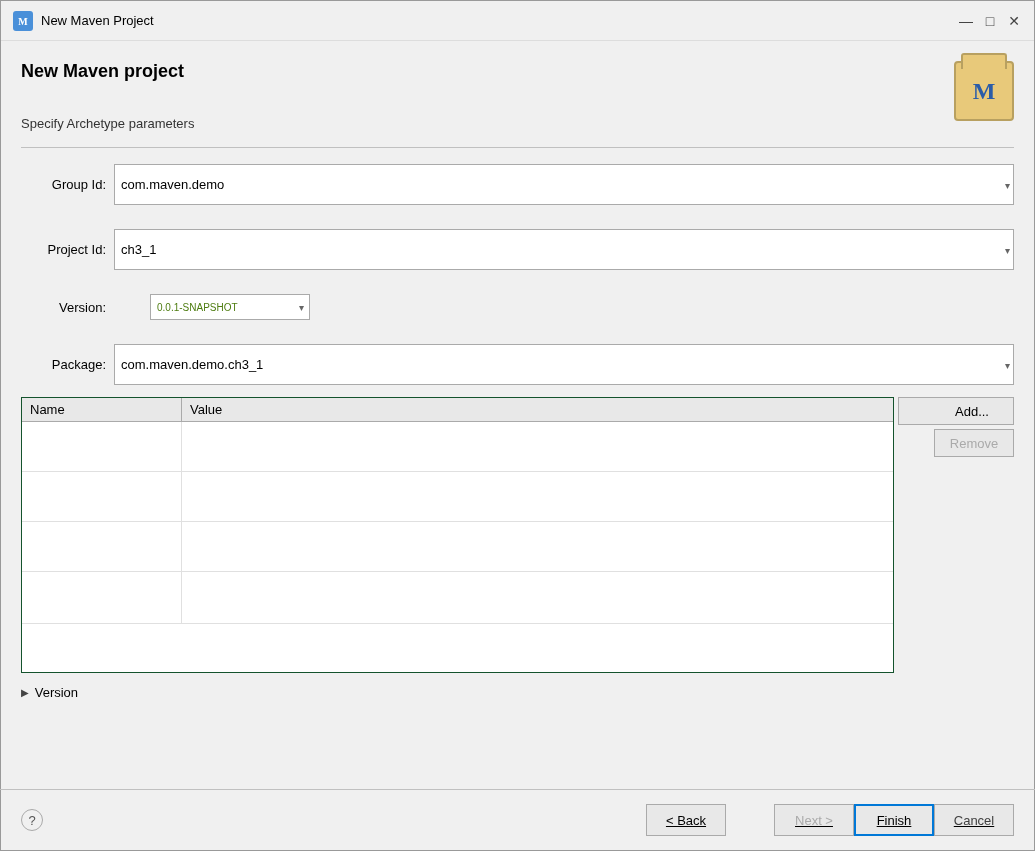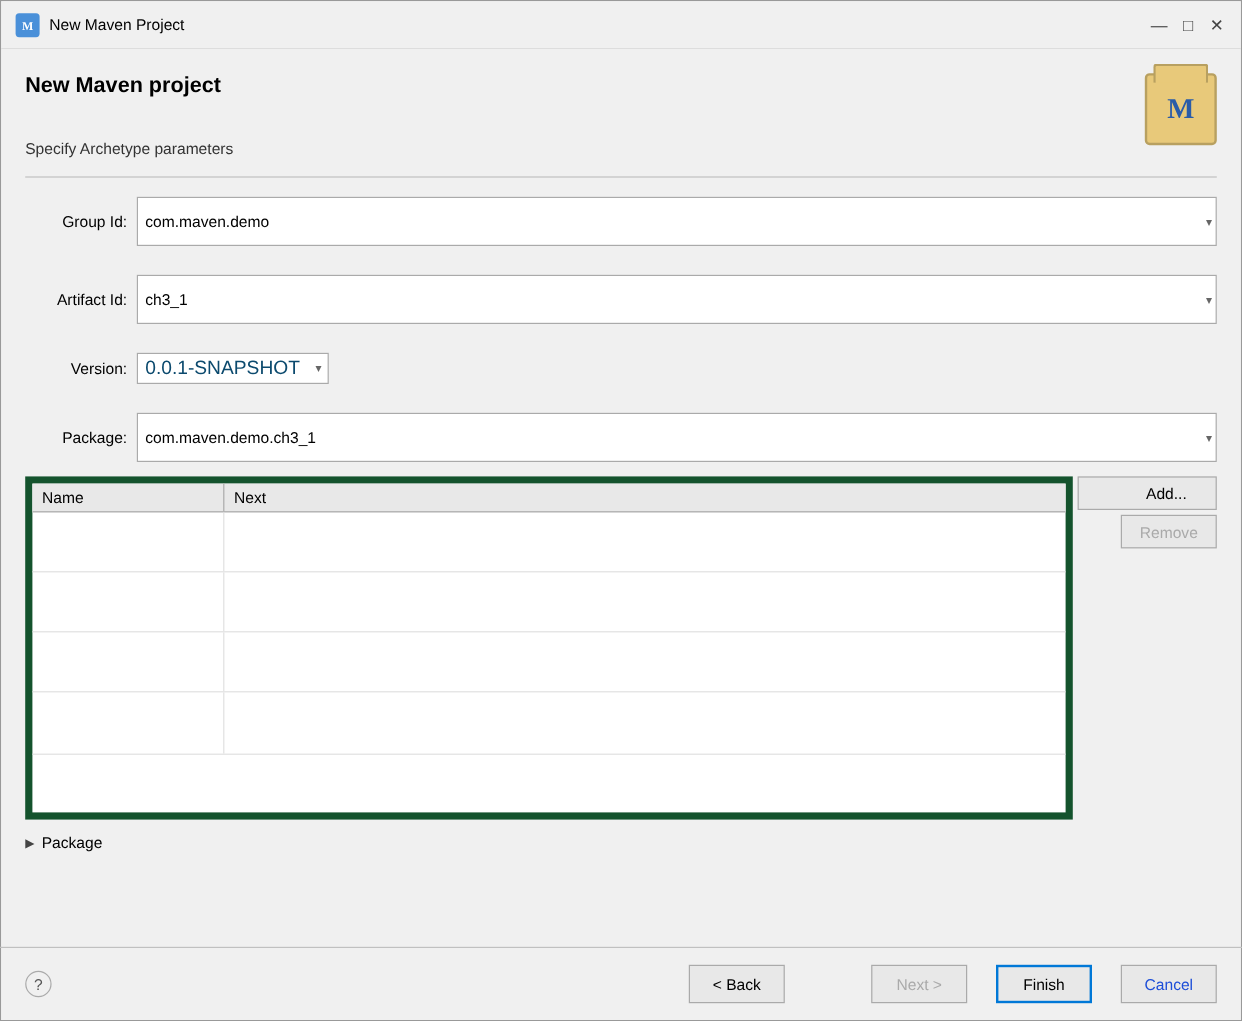--- a/index.html
+++ b/index.html
@@ -190,28 +190,29 @@
       transform: translateY(-50%);
       color: #666;
       font-size: 10px;
     }
 
     .version-select {
       height: 26px;
       border: 1px solid #aaa;
       background: white;
       padding: 2px 6px;
-      font-size: 16px;
-      color: #0c4a6e;
+      font-size: 10px;
+      color: #4d7c0f;
       width: 160px;
       appearance: none;
       -webkit-appearance: none;
       background-image: none;
       cursor: pointer;
       padding-right: 20px;
+      margin-left: 36px;
     }
 
     .version-wrapper {
       position: relative;
       display: inline-block;
     }
 
     .properties-label {
       font-size: 13px;
       color: #000;
@@ -223,21 +224,21 @@
     }
 
     .table-section {
       display: flex;
       gap: 4px;
       margin-bottom: 12px;
     }
 
     .properties-table {
       flex: 1;
-      border: 6px solid #14532d;
+      border: 1px solid #14532d;
       background: white;
     }
 
     .table-header {
       display: flex;
       background: #e8e8e8;
       border-bottom: 1px solid #aaa;
     }
 
     .table-header-cell {
@@ -346,21 +347,22 @@
     .button-bar {
       display: flex;
       align-items: center;
       justify-content: space-between;
       padding: 14px 20px;
       background: #f0f0f0;
     }
 
     .button-bar-right {
       display: flex;
-      gap: 24px;
+      gap: 0;
+      text-decoration: underline;
     }
 
     .btn-nav {
       height: 32px;
       border: 1px solid #aaa;
       background: #e8e8e8;
       padding: 0 16px;
       font-size: 13px;
       cursor: pointer;
       color: #000;
@@ -384,21 +386,21 @@
       min-width: 80px;
     }
 
     .btn-cancel {
       height: 32px;
       border: 1px solid #aaa;
       background: #e8e8e8;
       padding: 0 16px;
       font-size: 13px;
       cursor: pointer;
-      color: #1d4ed8;
+      color: #404040;
       min-width: 80px;
     }
 
     .help-icon {
       width: 22px;
       height: 22px;
       border-radius: 50%;
       border: 1px solid #aaa;
       display: flex;
       align-items: center;
@@ -446,21 +448,21 @@
 
       <div class="form-row">
         <div class="form-label">Group Id:</div>
         <div class="form-input-wrapper">
           <input type="text" class="form-input" value="com.maven.demo" style="">
           <span class="dropdown-arrow">▾</span>
         </div>
       </div>
 
       <div class="form-row">
-        <div class="form-label">Artifact Id:</div>
+        <div class="form-label">Project Id:</div>
         <div class="form-input-wrapper">
           <input type="text" class="form-input" value="ch3_1" style="">
           <span class="dropdown-arrow">▾</span>
         </div>
       </div>
 
       <div class="form-row">
         <div class="form-label">Version:</div>
         <div class="version-wrapper">
           <select class="version-select">
@@ -479,21 +481,21 @@
           <span class="dropdown-arrow">▾</span>
         </div>
       </div>
     </div>
 
 
     <div class="table-section">
       <div class="properties-table">
         <div class="table-header">
           <div class="table-header-cell">Name</div>
-          <div class="table-header-cell" style="flex:1; border-right:none;">Next</div>
+          <div class="table-header-cell" style="flex:1; border-right:none;">Value</div>
         </div>
         <div class="table-body">
           <div class="table-row-item">
             <div class="table-cell"></div>
             <div class="table-cell"></div>
           </div>
           <div class="table-row-item">
             <div class="table-cell"></div>
             <div class="table-cell"></div>
           </div>
@@ -508,21 +510,21 @@
         </div>
       </div>
       <div class="table-buttons">
         <button class="btn btn-add">Add...</button>
         <button class="btn btn-remove" disabled="">Remove</button>
       </div>
     </div>
 
     <div class="advanced-section">
       <span class="advanced-arrow">▶</span>
-      <span class="advanced-label">Package</span>
+      <span class="advanced-label">Version</span>
     </div>
 
     <div class="spacer"></div>
   </div>
 
   <div class="bottom-separator"></div>
 
   <div class="button-bar">
     <div class="help-icon">?</div>
     <div class="button-bar-right">

